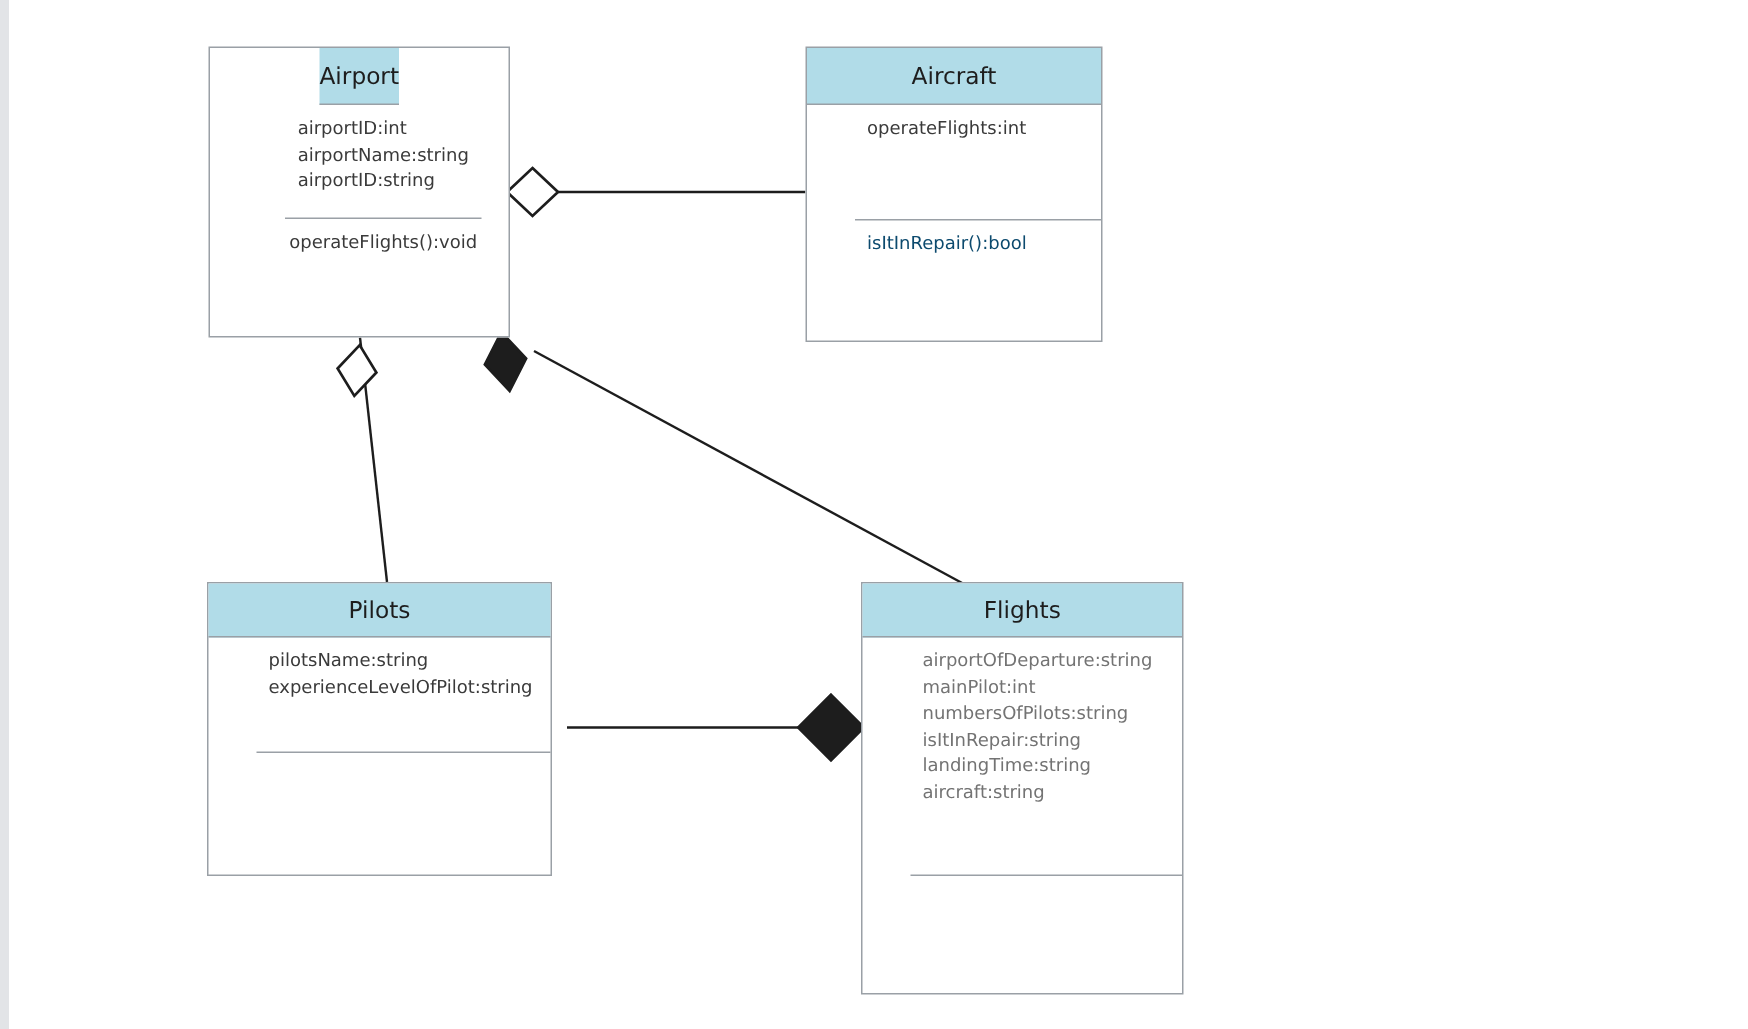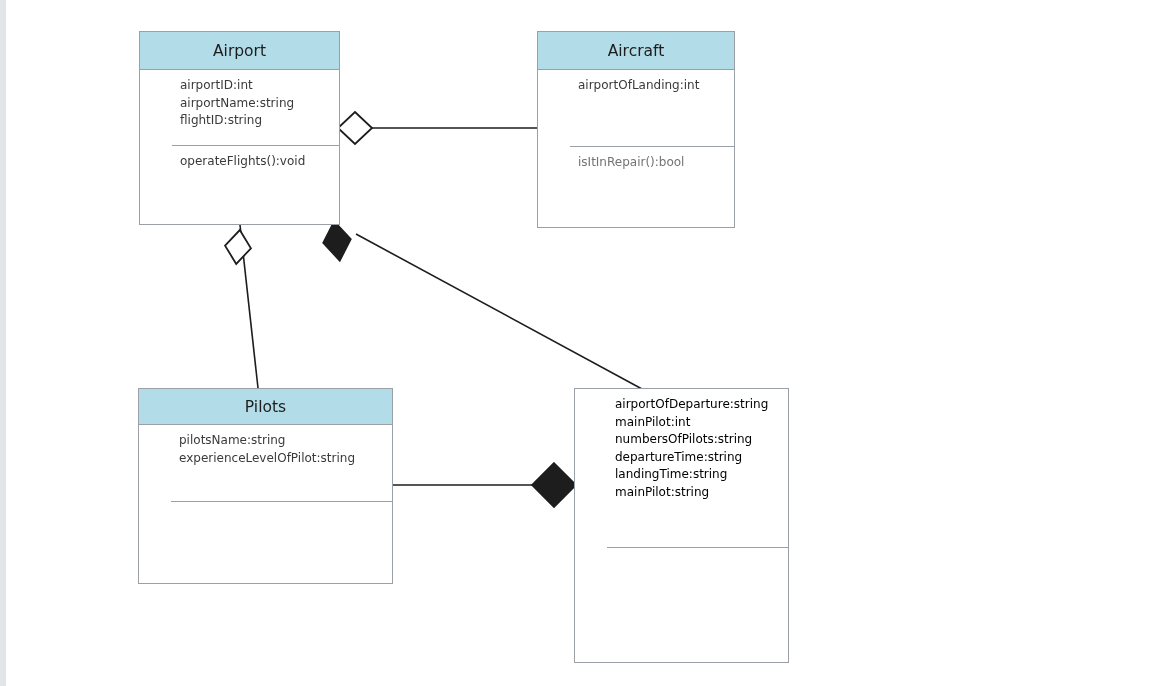--- a/index.html
+++ b/index.html
@@ -84,54 +84,55 @@
         <line x1="356" y1="234" x2="642" y2="389" stroke="#1d1d1d" stroke-width="1.6"></line>
         <polygon points="334.22,221.19 350.86,239.05 339.78,260.81 323.14,242.95" fill="#1d1d1d" stroke="#1d1d1d" stroke-width="1.6" stroke-linejoin="miter"></polygon>
       </g>
       <g>
         <line x1="378" y1="485" x2="535" y2="485" stroke="#1d1d1d" stroke-width="1.6"></line>
         <polygon points="554.00,463.00 576.00,485.00 554.00,507.00 532.00,485.00" fill="#1d1d1d" stroke="#1d1d1d" stroke-width="1.6" stroke-linejoin="miter"></polygon>
       </g>
     </svg>
 
   <div id="class-layer">
-      <div class="uml-class" style="left: 139px; top: 31px; width: 201px; height: 194px; border-color: rgb(154, 160, 166); background: rgb(255, 255, 255);">
+      <div class="uml-class" style="left: 139px; top: 31px; width: 201px; height: 194px; border-color: rgb(154, 160, 166); background: rgb(255, 255, 255); align-items: center;">
         <div class="uml-header" style="height: 38px; background: rgb(177, 220, 232); border-bottom-color: rgb(154, 160, 166);">Airport</div>
         <div class="uml-compartment attrs" style="height: 76px; border-bottom-color: rgb(154, 160, 166); color: rgb(58, 58, 58);">
           <div class="uml-member">airportID:int</div>
           <div class="uml-member">airportName:string</div>
-          <div class="uml-member">flightID:string</div>
+          <div class="uml-member">airportID:string</div>
         </div>
         <div class="uml-compartment methods" style="flex: 1 1 auto; color: rgb(58, 58, 58);">
           <div class="uml-member">operateFlights():void</div>
         </div>
       </div>
       <div class="uml-class" style="left: 537px; top: 31px; width: 198px; height: 197px; border-color: rgb(154, 160, 166); background: rgb(255, 255, 255);">
         <div class="uml-header" style="height: 38px; background: rgb(177, 220, 232); border-bottom-color: rgb(154, 160, 166);">Aircraft</div>
         <div class="uml-compartment attrs" style="height: 77px; border-bottom-color: rgb(154, 160, 166); color: rgb(58, 58, 58);">
-          <div class="uml-member">airportOfLanding:int</div>
+          <div class="uml-member">operateFlights:int</div>
         </div>
-        <div class="uml-compartment methods" style="flex: 1 1 auto; color: #737373;">
+        <div class="uml-compartment methods" style="flex: 1 1 auto; color: #0c4a6e;">
           <div class="uml-member">isItInRepair():bool</div>
         </div>
       </div>
-      <div class="uml-class" style="left: 138px; top: 388px; width: 255px; height: 196px; border-color: rgb(154, 160, 166); background: rgb(255, 255, 255);">
+      <div class="uml-class" style="left: 138px; top: 388px; width: 230px; height: 196px; border-color: rgb(154, 160, 166); background: rgb(255, 255, 255);">
         <div class="uml-header" style="height: 36px; background: rgb(177, 220, 232); border-bottom-color: rgb(154, 160, 166);">Pilots</div>
         <div class="uml-compartment attrs" style="height: 77px; border-bottom-color: rgb(154, 160, 166); color: rgb(58, 58, 58);">
           <div class="uml-member">pilotsName:string</div>
           <div class="uml-member">experienceLevelOfPilot:string</div>
         </div>
         <div class="uml-compartment methods" style="flex: 1 1 auto; color: rgb(58, 58, 58);"></div>
       </div>
       <div class="uml-class" style="left: 574px; top: 388px; width: 215px; height: 275px; border-color: rgb(154, 160, 166); background: rgb(255, 255, 255);">
-        <div class="uml-compartment attrs" style="height: 159px; border-bottom-color: rgb(154, 160, 166); color: #000000;">
+        <div class="uml-header" style="height: 36px; background: rgb(177, 220, 232); border-bottom-color: rgb(154, 160, 166);">Flights</div>
+        <div class="uml-compartment attrs" style="height: 159px; border-bottom-color: rgb(154, 160, 166); color: #737373;">
           <div class="uml-member">airportOfDeparture:string</div>
           <div class="uml-member">mainPilot:int</div>
           <div class="uml-member">numbersOfPilots:string</div>
-          <div class="uml-member">departureTime:string</div>
+          <div class="uml-member">isItInRepair:string</div>
           <div class="uml-member">landingTime:string</div>
-          <div class="uml-member">mainPilot:string</div>
+          <div class="uml-member">aircraft:string</div>
         </div>
         <div class="uml-compartment methods" style="flex: 1 1 auto; color: rgb(58, 58, 58);"></div>
       </div>
     </div>
 
 </div>
 
 </body></html>

